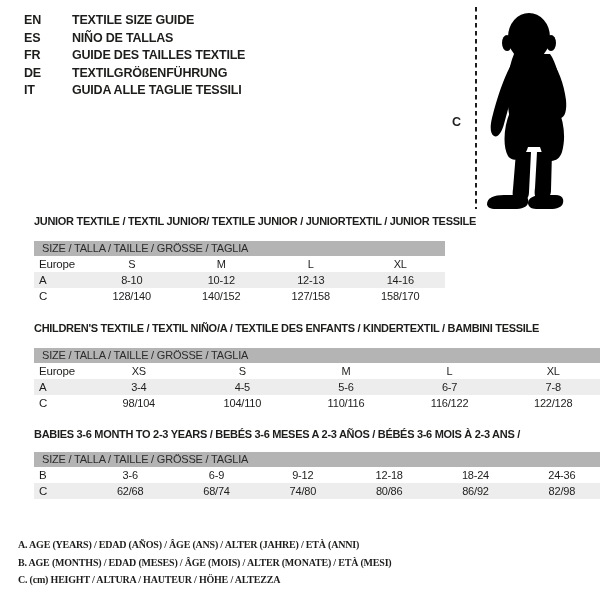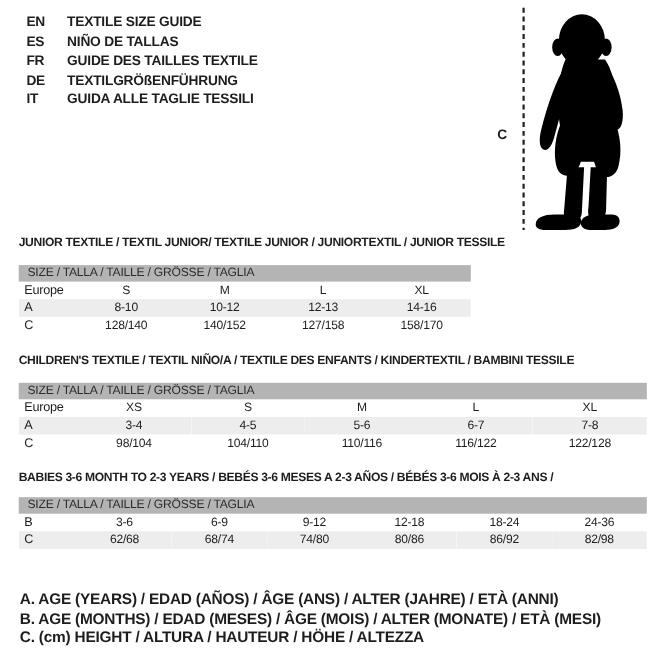--- a/index.html
+++ b/index.html
@@ -8,29 +8,29 @@
     position:relative;
     background:#ffffff;
     font-family:"Liberation Sans", sans-serif;
     color:var(--text, #1d1d1b);
     overflow:hidden;
     letter-spacing:-0.2px;
   }
 
   
   .lang-list { position:absolute; left:24px; top:12px; }
-  .lang-row { display:flex; font-weight:700; font-size:12.5px; line-height:17.5px; }
+  .lang-row { display:flex; font-weight:700; font-size:12.5px; line-height:17.5px;gap:11px; }
   .lang-row .code { width:37px; flex:0 0 37px; }
 
   
   .figure-wrap { position:absolute; left:440px; top:4px; width:145px; height:210px; }
   .figure-wrap svg { display:block; }
 
   
-  .size-section { position:absolute; left:17px; }
+  .size-section { position:absolute; left:34px; }
   #sec-junior   { top:214px; width:411px; }
   #sec-children { top:321px; width:571px; }
   #sec-babies   { top:427px; width:571px; }
 
   .sec-title-line {
     font-size:11px; font-weight:700; line-height:15px;
     white-space:nowrap; letter-spacing:-0.3px;
   }
 
   .band {
@@ -45,21 +45,21 @@
   table.size-table {
     width:100%; border-collapse:collapse; table-layout:fixed;
     font-size:11px; color:#1d1d1b;
   }
   table.size-table td { height:16px; text-align:center; padding:0 2px; overflow:hidden; }
   table.size-table td.rowlabel { width:53px; text-align:left; padding-left:5px; font-size:11.5px;margin-left:29px; }
   table.size-table tr:nth-child(even) { background:var(--row-alt, #ededed); }
 
   
   .footnotes { position:absolute; left:18px; top:536px; }
-  .footnote { font-size:14px; font-weight:700; line-height:17.5px; white-space:nowrap; }
+  .footnote { font-size:10px; font-weight:700; line-height:17.5px; white-space:nowrap;font-family:Liberation Serif, serif; }
 </style>
 </head>
 <body>
 
 <div class="lang-list">
   <div class="lang-row">
     <span class="code">EN</span>
     <span class="lab">TEXTILE SIZE GUIDE</span>
   </div>
   <div class="lang-row">

